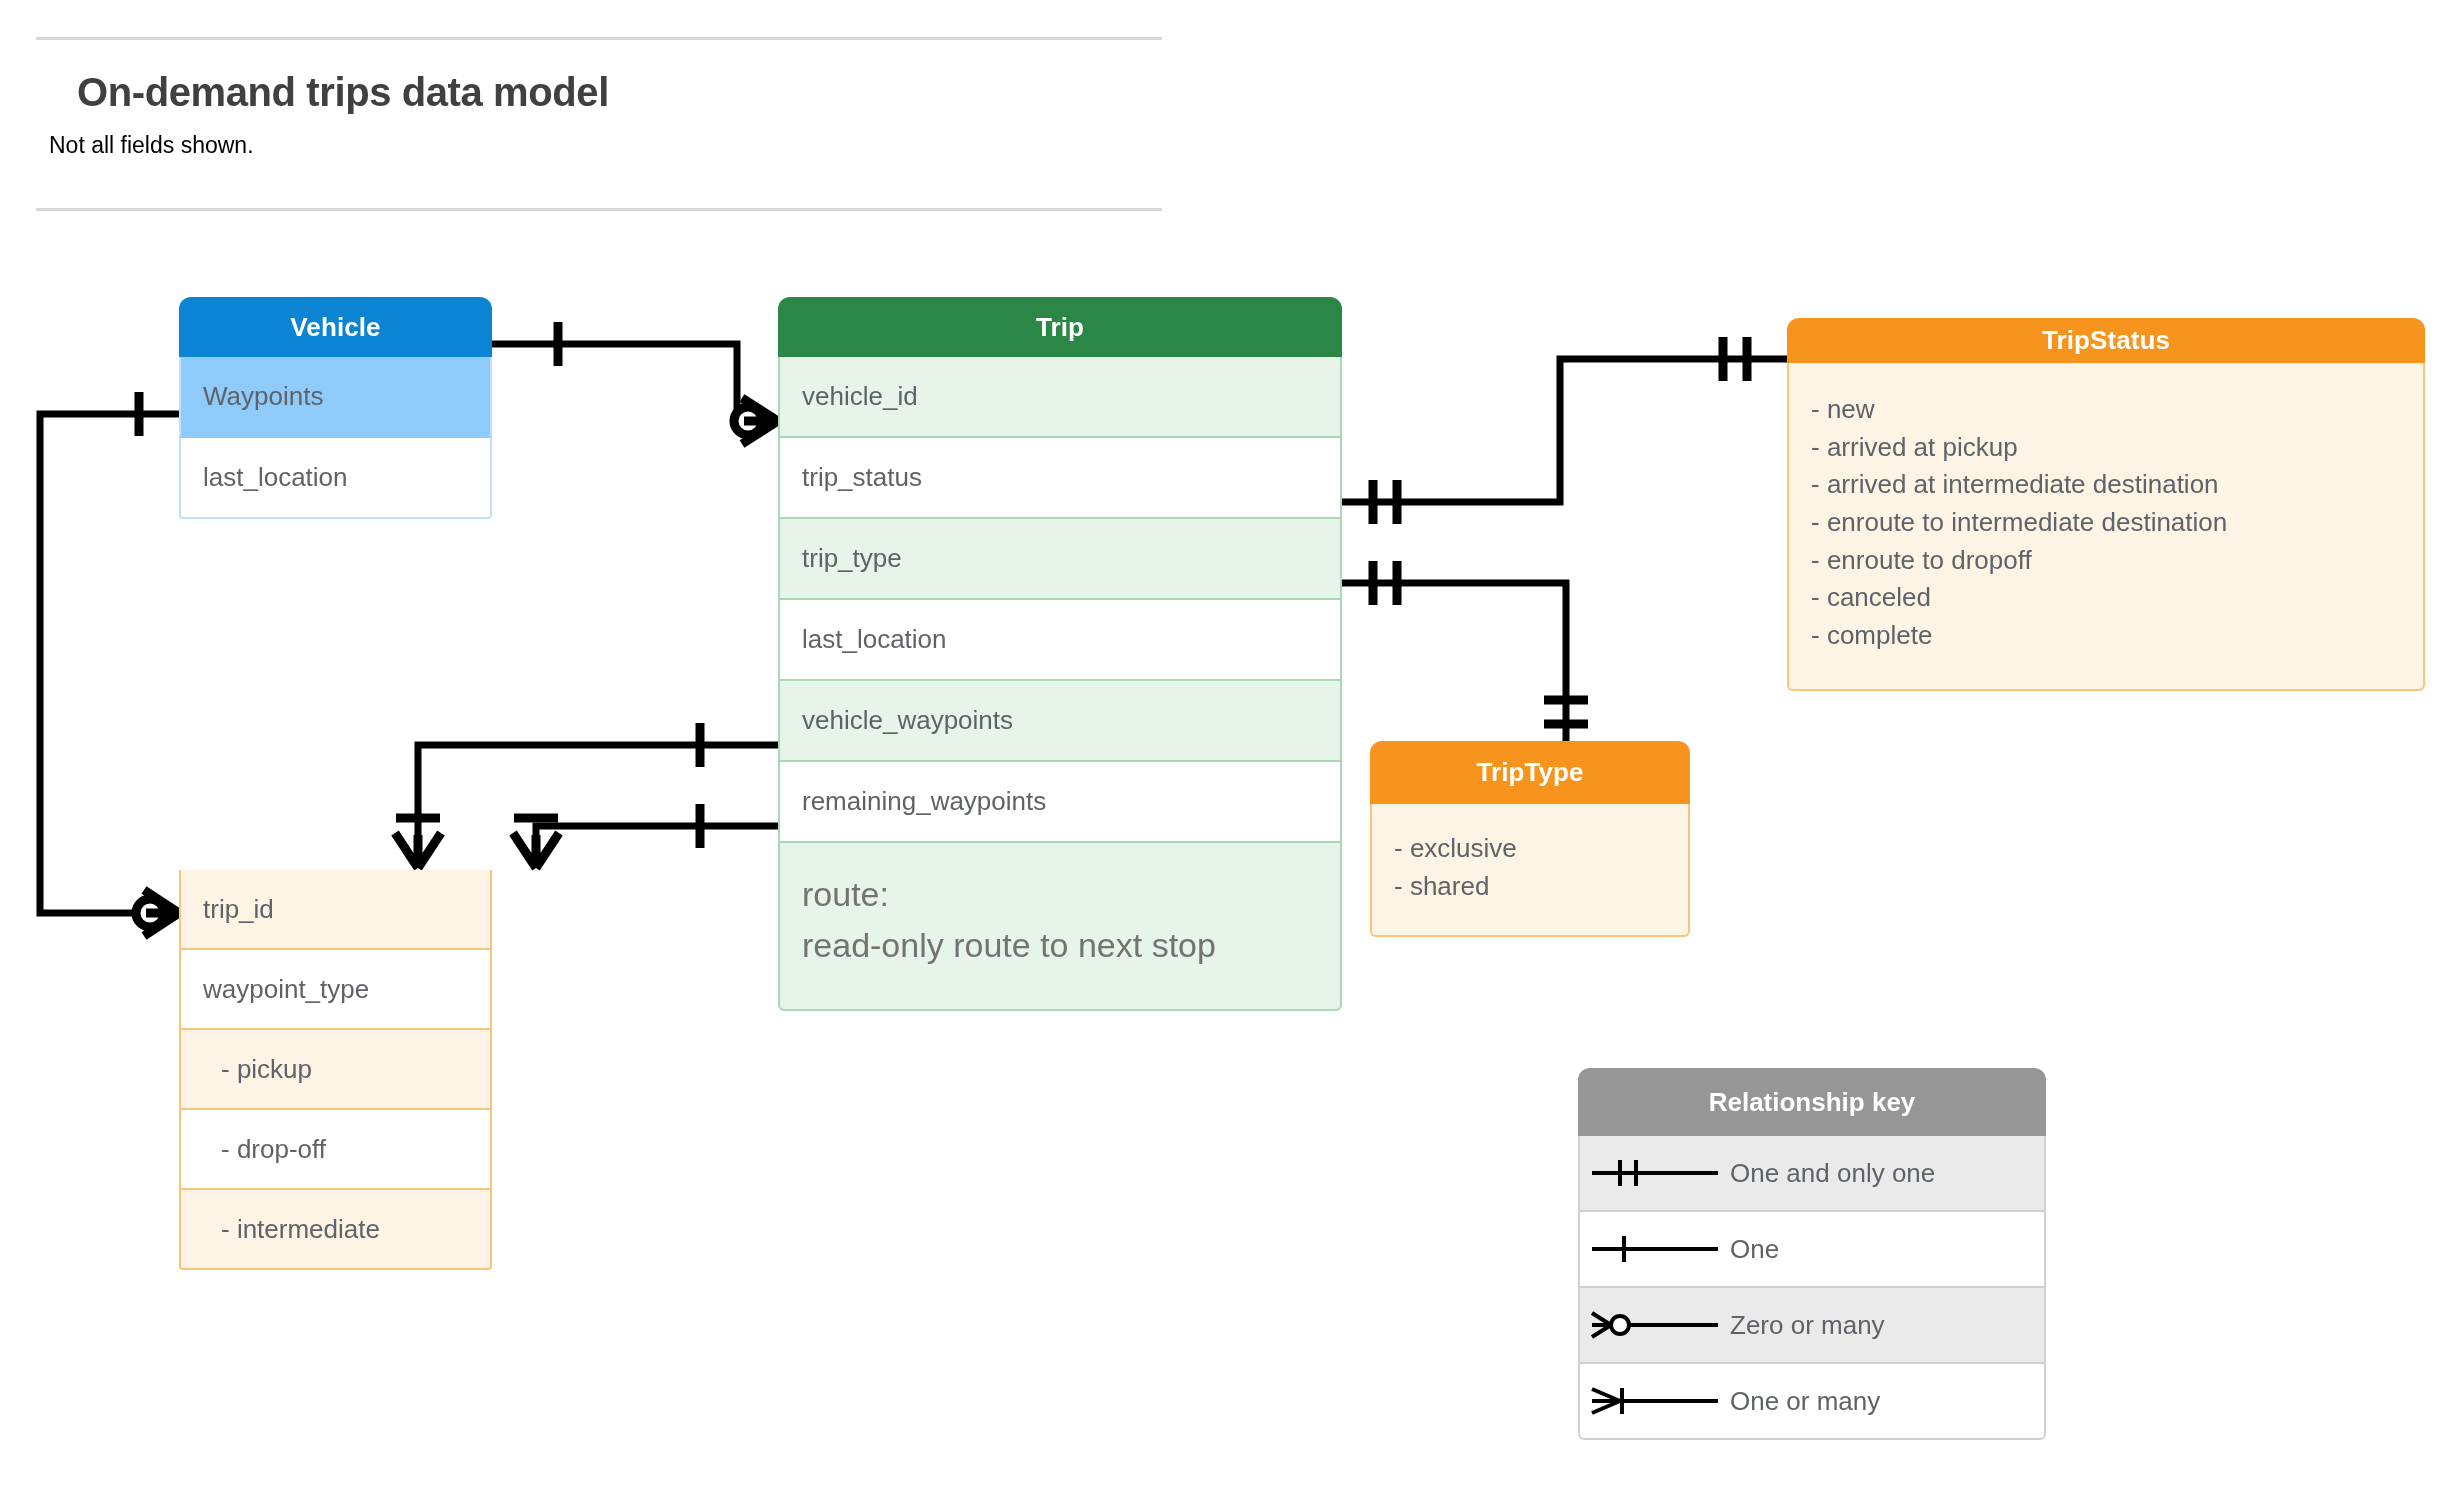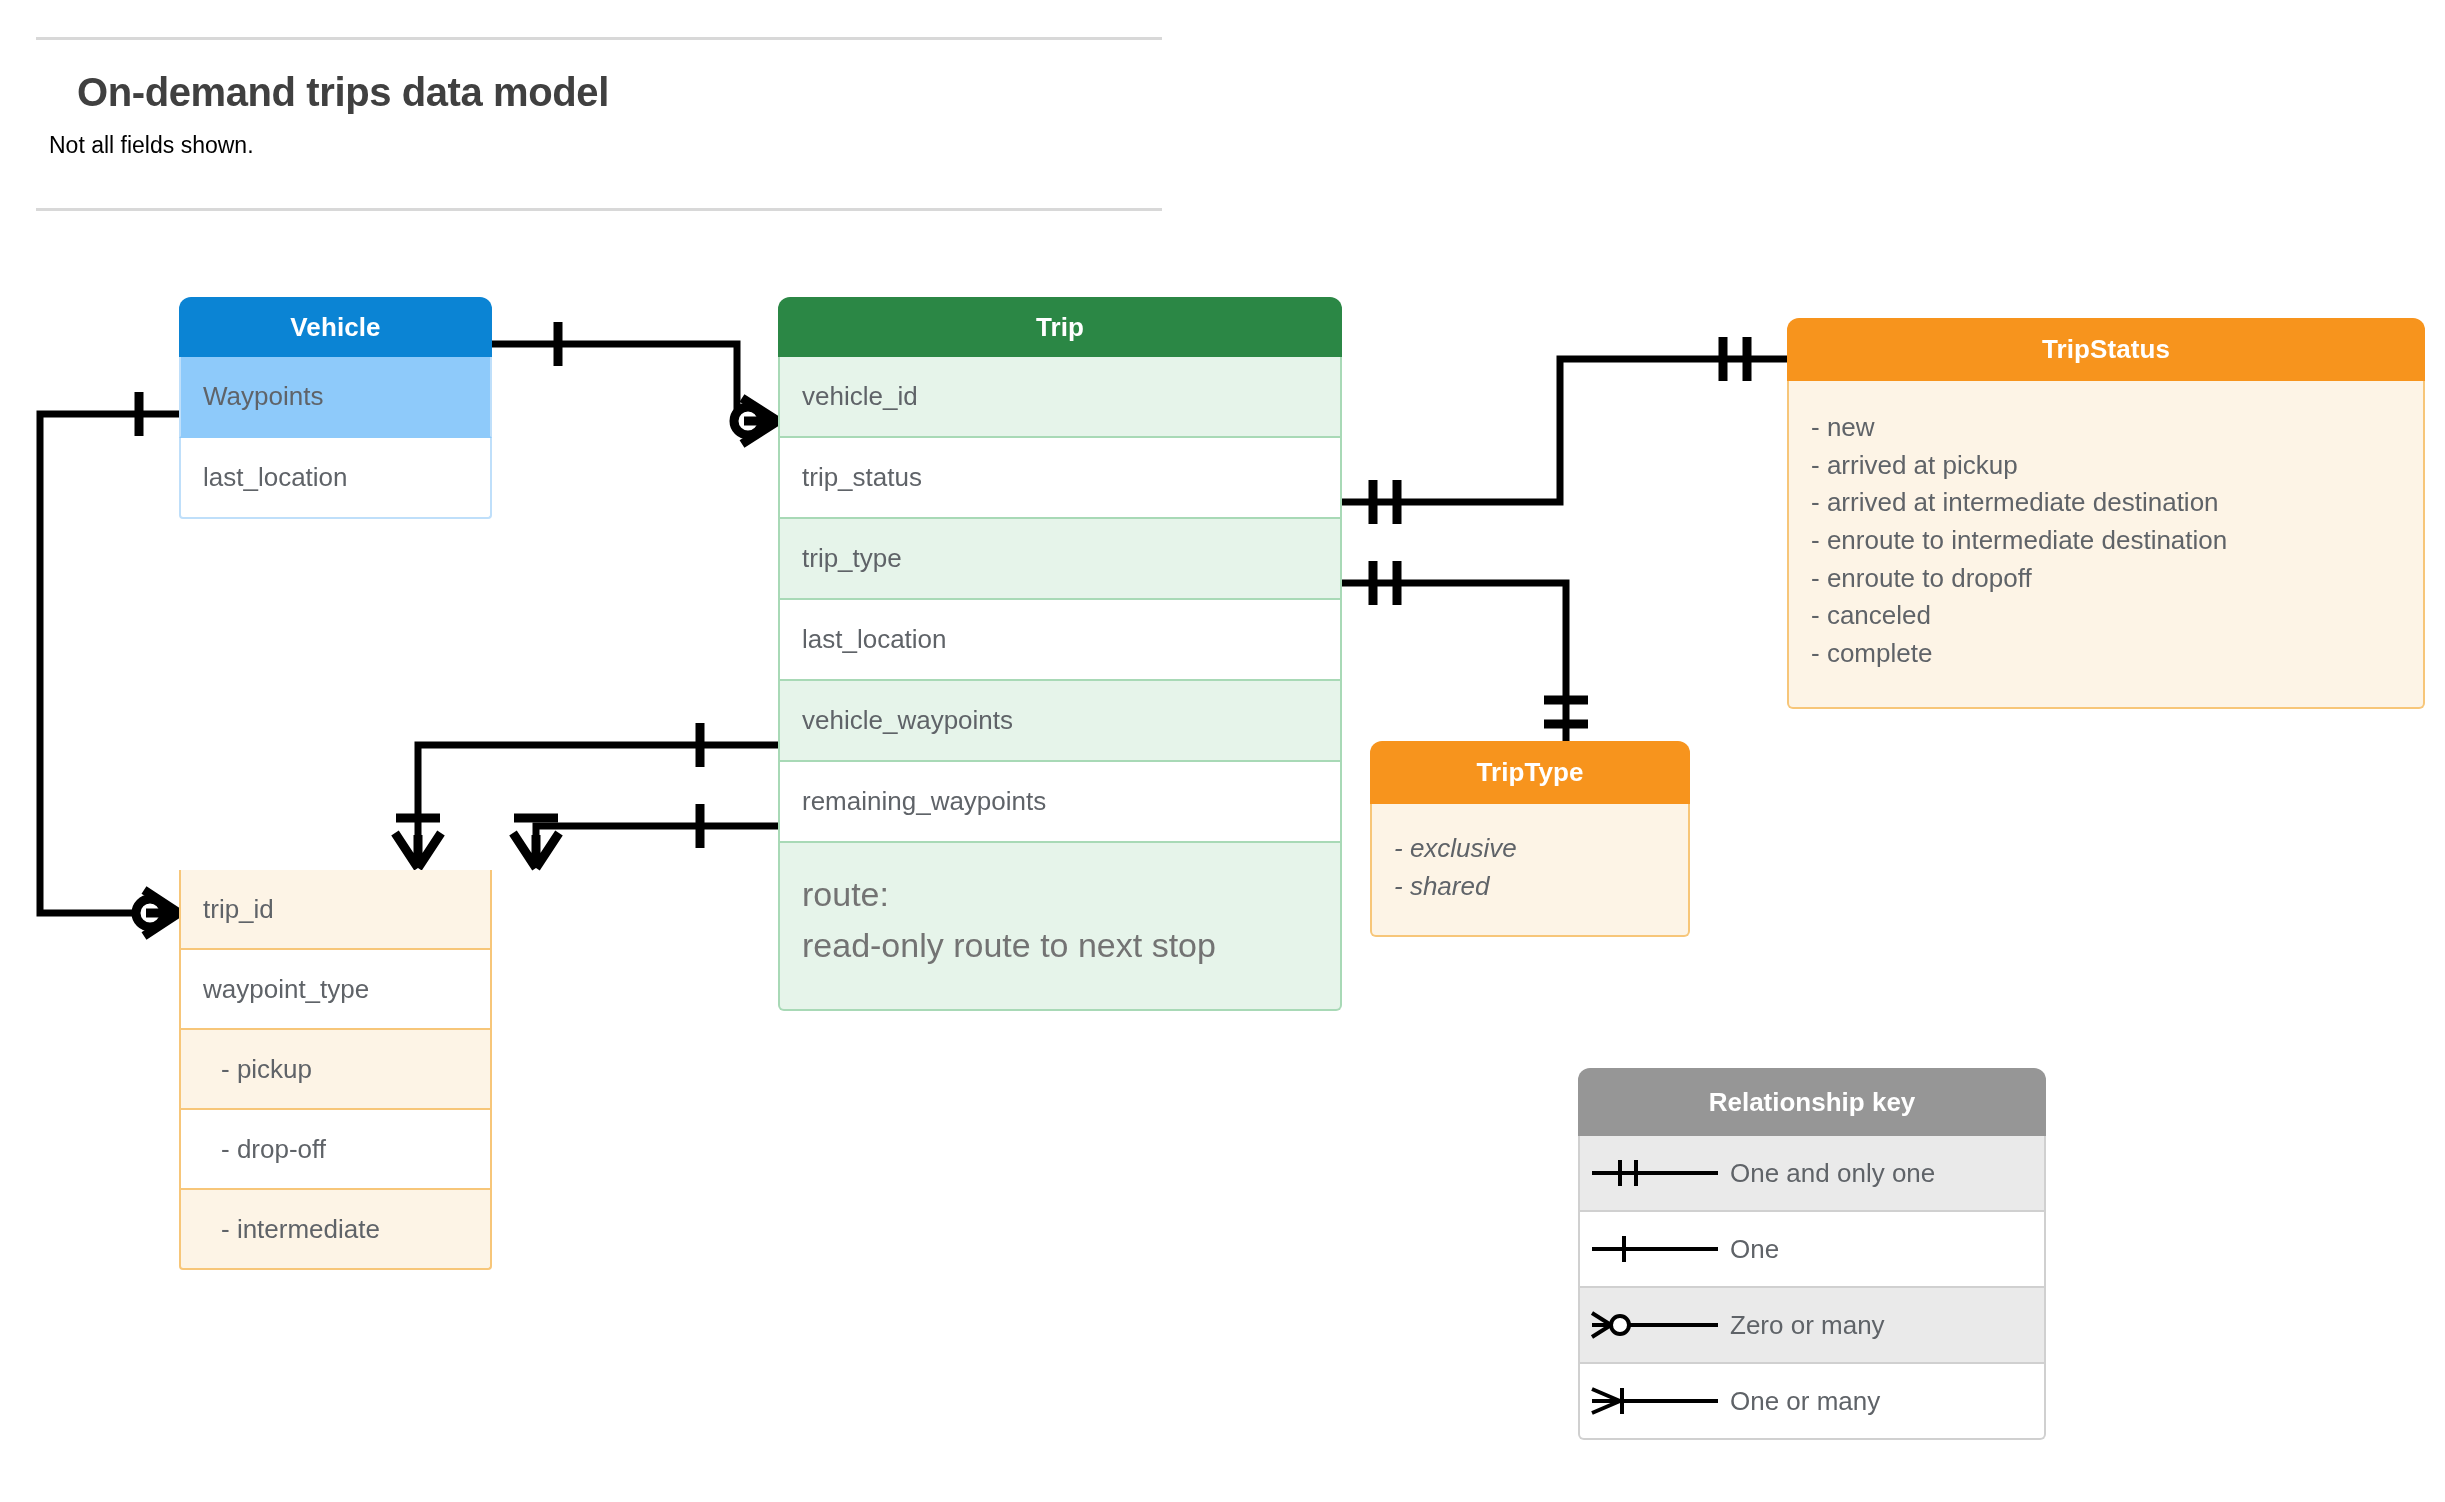--- a/index.html
+++ b/index.html
@@ -68,29 +68,29 @@
   #trip .row.plain{background:#ffffff;}
   #trip .multi{
     box-sizing:border-box;width:100%;background:#e6f4ea;
     border:2px solid #a8d9b6;border-top:none;border-radius:0 0 6px 6px;
     padding:26px 22px 38px 22px;font-size:34px;line-height:1.5;color:#737373;
   }
   #trip .multi div{white-space:nowrap;}
 
   
   #tripstatus{left:1787px;top:318px;width:638px;}
-  #tripstatus .hdr{height:63px;background:#f7941d;}
+  #tripstatus .hdr{height:45px;background:#f7941d;}
   #tripstatus .listbody{background:#fdf4e6;border:2px solid #f7c679;border-top:none;
     padding:28px 26px 34px 22px;line-height:1.45;}
 
   
   #triptype{left:1370px;top:741px;width:320px;}
   #triptype .hdr{height:63px;background:#f7941d;}
   #triptype .listbody{background:#fdf4e6;border:2px solid #f7c679;border-top:none;
-    padding:26px 26px 30px 22px;line-height:1.45;font-style:italic;}
+    padding:26px 26px 30px 22px;line-height:1.45;}
 
   
   #tripwaypoint{left:179px;top:870px;width:313px;}
   #tripwaypoint .hdr{height:62px;background:#f7941d;}
   #tripwaypoint .row{height:80px;border-color:#f7c679;}
   #tripwaypoint .row.alt{background:#fdf4e6;}
   #tripwaypoint .row.plain{background:#ffffff;}
   #tripwaypoint .row.indent{padding-left:40px;}
 
   

